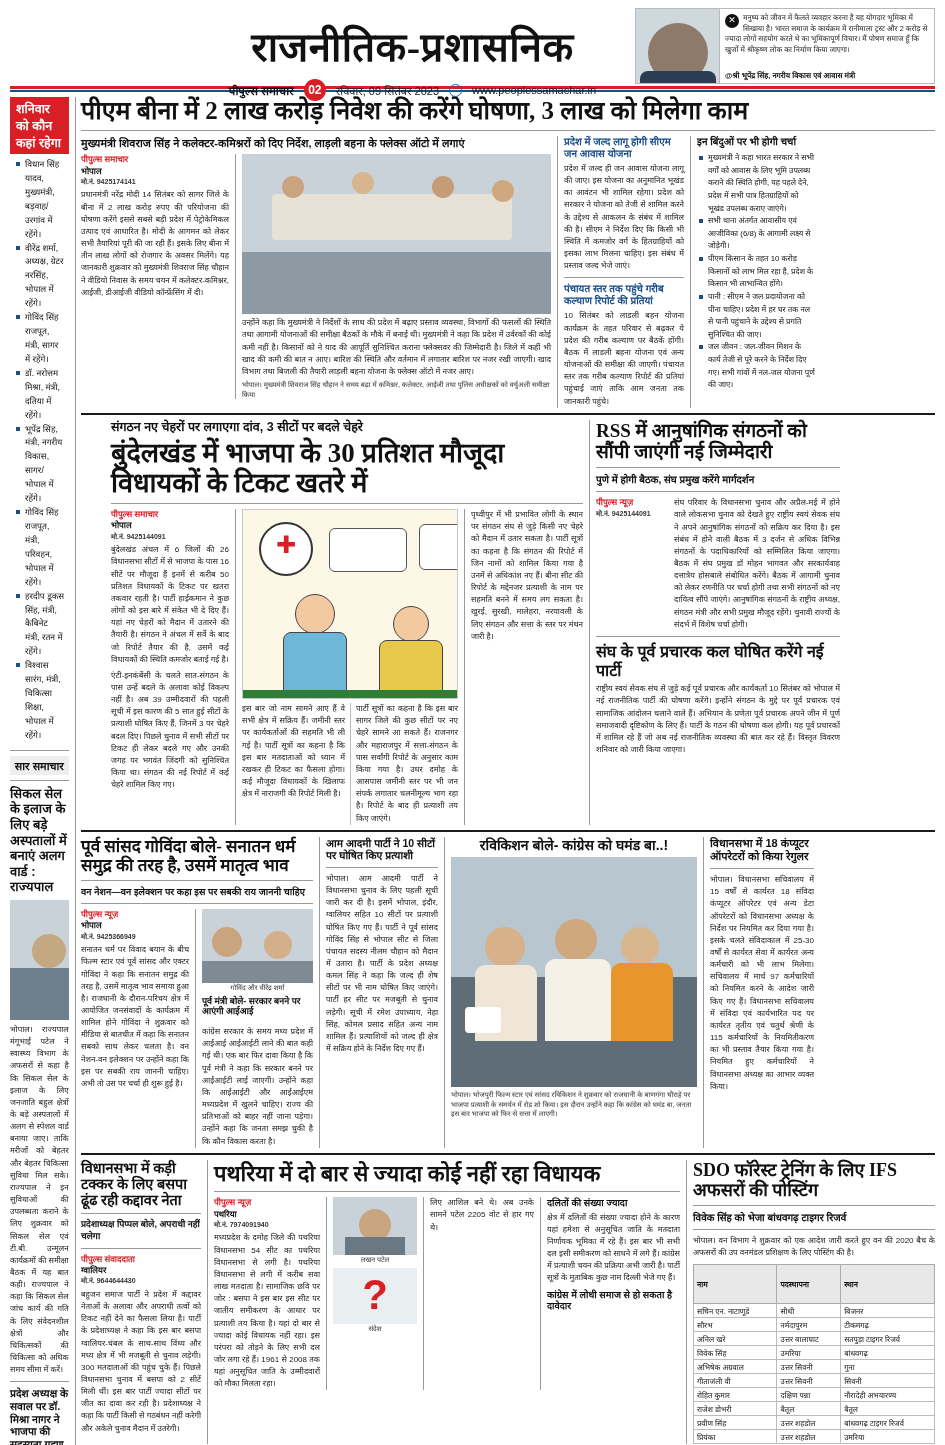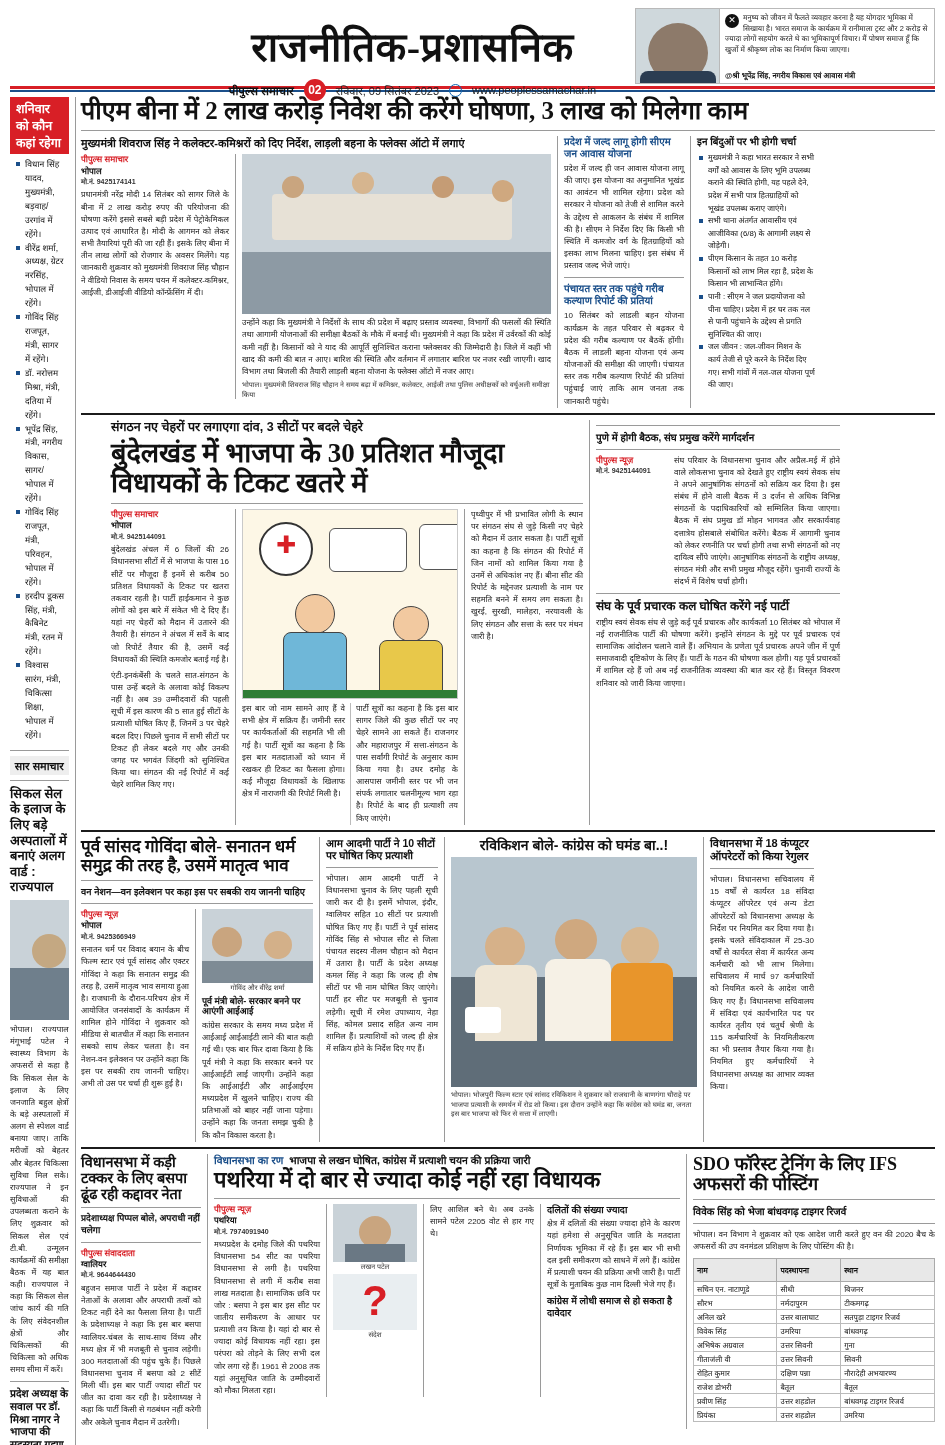--- a/index.html
+++ b/index.html
@@ -60,21 +60,21 @@
   .photo { background:#c9d2d8; position:relative; overflow:hidden; }
   .photo.dark { background:#9aa7b0; }
 
   
   .row { display:flex; }
   .sep-v { width:1px; background:#9a9a9a; margin:0 6px; }
   .hr { height:1px; background:#9a9a9a; margin:5px 0; }
   .hr2 { height:2px; background:#1b1b1b; margin:5px 0; }
 
   .tbl { width:100%; border-collapse:collapse; font-size:7.6px; }
-  .tbl th { background:#e8e8e8; border:1px solid #aaa; padding:6px 3px; text-align:left; font-weight:bold;}
+  .tbl th { background:#e8e8e8; border:1px solid #aaa; padding:14px 3px; text-align:left; font-weight:bold;}
   .tbl td { border:1px solid #bbb; padding:1.5px 3px; }
   .center{text-align:center;}
 
   
   .cartoon { background:#fdf7e6; border:1px solid #c9c9c9; position:relative; overflow:hidden;}
 </style>
 </head>
 <body>
 
 <div class="page">
@@ -239,32 +239,33 @@
               </div>
             </div>
             <div class="sep-v"></div>
             <div style="width:112px;" class="body-t">पृथ्वीपुर में भी प्रभावित लोगी के स्थान पर संगठन संघ से जुड़े किसी नए चेहरे को मैदान में उतार सकता है। पार्टी सूत्रों का कहना है कि संगठन की रिपोर्ट में जिन नामों को शामिल किया गया है उनमें से अधिकांश नए हैं। बीना सीट की रिपोर्ट के मद्देनजर प्रत्याशी के नाम पर सहमति बनने में समय लग सकता है। खुरई, सुरखी, मालेहरा, नरयावली के लिए संगठन और सत्ता के स्तर पर मंथन जारी है।</div>
           </div>
         </div>
 
         <div class="sep-v"></div>
 
         <div style="width:244px;">
+          <div class="hd-lg" style="font-size:19px;">RSS में आनुषांगिक संगठनों को सौंपी जाएंगी नई जिम्मेदारी</div>
           <div class="hr"></div>
           <div class="sub-k" style="font-size:10px;">पुणे में होगी बैठक, संघ प्रमुख करेंगे मार्गदर्शन</div>
           <div class="hr"></div>
           <div class="row">
             <div style="width:78px;">
               <div class="byline"><span class="ps">पीपुल्स न्यूज़</span></div>
               <div class="cap" style="font-weight:bold;">मो.नं. 9425144091</div>
             </div>
             <div style="flex:1;" class="body-t">संघ परिवार के विधानसभा चुनाव और अप्रैल-मई में होने वाले लोकसभा चुनाव को देखते हुए राष्ट्रीय स्वयं सेवक संघ ने अपने आनुषांगिक संगठनों को सक्रिय कर दिया है। इस संबंध में होने वाली बैठक में 3 दर्जन से अधिक विभिन्न संगठनों के पदाधिकारियों को सम्मिलित किया जाएगा। बैठक में संघ प्रमुख डॉ मोहन भागवत और सरकार्यवाह दत्तात्रेय होसबाले संबोधित करेंगे। बैठक में आगामी चुनाव को लेकर रणनीति पर चर्चा होगी तथा सभी संगठनों को नए दायित्व सौंपे जाएंगे। आनुषांगिक संगठनों के राष्ट्रीय अध्यक्ष, संगठन मंत्री और सभी प्रमुख मौजूद रहेंगे। चुनावी राज्यों के संदर्भ में विशेष चर्चा होगी।</div>
           </div>
           <div class="hr"></div>
-          <div class="hd-k" style="font-size:12px;">संघ के पूर्व प्रचारक कल घोषित करेंगे नई पार्टी</div>
+          <div class="hd-k" style="font-size:16px;">संघ के पूर्व प्रचारक कल घोषित करेंगे नई पार्टी</div>
           <div class="body-t" style="margin-top:3px;">राष्ट्रीय स्वयं सेवक संघ से जुड़े कई पूर्व प्रचारक और कार्यकर्ता 10 सितंबर को भोपाल में नई राजनीतिक पार्टी की घोषणा करेंगे। इन्होंने संगठन के मुद्दे पर पूर्व प्रचारक एवं सामाजिक आंदोलन चलाने वाले हैं। अभियान के प्रणेता पूर्व प्रचारक अपने जीन में पूर्ण समाजवादी दृष्टिकोण के लिए हैं। पार्टी के गठन की घोषणा कल होगी। यह पूर्व प्रचारकों में शामिल रहे हैं जो अब नई राजनीतिक व्यवस्था की बात कर रहे हैं। विस्तृत विवरण शनिवार को जारी किया जाएगा।</div>
         </div>
       </div>
 
       <div class="hr2"></div>
 
       <div class="row">
 
         <div style="width:232px;">
           <div class="hd-lg" style="font-size:17px;">पूर्व सांसद गोविंदा बोले- सनातन धर्म समुद्र की तरह है, उसमें मातृत्व भाव</div>
@@ -279,21 +280,21 @@
             </div>
             <div class="sep-v"></div>
             <div style="flex:1;">
               <div class="photo" style="height:74px;">
                 <div style="position:absolute;left:10px;top:18px;width:30px;height:30px;border-radius:50%;background:#c9a57f;"></div>
                 <div style="position:absolute;left:62px;top:22px;width:28px;height:28px;border-radius:50%;background:#d3b089;"></div>
                 <div style="position:absolute;left:0;bottom:0;width:100%;height:22px;background:#7e8b95;"></div>
               </div>
               <div class="cap center">गोविंद और वीरेंद्र शर्मा</div>
               <div class="hd-k" style="font-size:9px;margin-top:3px;">पूर्व मंत्री बोले- सरकार बनने पर आएंगी आईआई</div>
-              <div class="body-t" style="margin-top:3px;">कांग्रेस सरकार के समय मध्य प्रदेश में आईआई आईआईटी लाने की बात कही गई थी। एक बार फिर दावा किया है कि पूर्व मंत्री ने कहा कि सरकार बनने पर आईआईटी लाई जाएगी। उन्होंने कहा कि आईआईटी और आईआईएम मध्यप्रदेश में खुलने चाहिए। राज्य की प्रतिभाओं को बाहर नहीं जाना पड़ेगा। उन्होंने कहा कि जनता समझ चुकी है कि कौन विकास करता है।</div>
+              <div class="body-t" style="margin-top:9px;">कांग्रेस सरकार के समय मध्य प्रदेश में आईआई आईआईटी लाने की बात कही गई थी। एक बार फिर दावा किया है कि पूर्व मंत्री ने कहा कि सरकार बनने पर आईआईटी लाई जाएगी। उन्होंने कहा कि आईआईटी और आईआईएम मध्यप्रदेश में खुलने चाहिए। राज्य की प्रतिभाओं को बाहर नहीं जाना पड़ेगा। उन्होंने कहा कि जनता समझ चुकी है कि कौन विकास करता है।</div>
             </div>
           </div>
         </div>
 
         <div class="sep-v"></div>
 
         <div style="width:112px;">
           <div class="hd-k" style="font-size:10.5px;">आम आदमी पार्टी ने 10 सीटों पर घोषित किए प्रत्याशी</div>
           <div class="hr"></div>
           <div class="body-t">भोपाल। आम आदमी पार्टी ने विधानसभा चुनाव के लिए पहली सूची जारी कर दी है। इसमें भोपाल, इंदौर, ग्वालियर सहित 10 सीटों पर प्रत्याशी घोषित किए गए हैं। पार्टी ने पूर्व सांसद गोविंद सिंह से भोपाल सीट से जिला पंचायत सदस्य नीलम चौहान को मैदान में उतारा है। पार्टी के प्रदेश अध्यक्ष कमल सिंह ने कहा कि जल्द ही शेष सीटों पर भी नाम घोषित किए जाएंगे। पार्टी हर सीट पर मजबूती से चुनाव लड़ेगी। सूची में रमेश उपाध्याय, नेहा सिंह, कोमल प्रसाद सहित अन्य नाम शामिल हैं। प्रत्याशियों को जल्द ही क्षेत्र में सक्रिय होने के निर्देश दिए गए हैं।</div>
@@ -336,24 +337,20 @@
           <div class="sub-k" style="font-size:9px;">प्रदेशाध्यक्ष पिप्पल बोले, अपराधी नहीं चलेगा</div>
           <div class="hr"></div>
           <div class="byline"><span class="ps">पीपुल्स संवाददाता</span><br><span>ग्वालियर</span></div>
           <div class="cap" style="font-weight:bold;">मो.नं. 9644644430</div>
           <div class="body-t" style="margin-top:3px;">बहुजन समाज पार्टी ने प्रदेश में कद्दावर नेताओं के अलावा और अपराधी तत्वों को टिकट नहीं देने का फैसला लिया है। पार्टी के प्रदेशाध्यक्ष ने कहा कि इस बार बसपा ग्वालियर-चंबल के साथ-साथ विंध्य और मध्य क्षेत्र में भी मजबूती से चुनाव लड़ेगी। 300 मतदाताओं की पहुंच चुके हैं। पिछले विधानसभा चुनाव में बसपा को 2 सीटें मिली थीं। इस बार पार्टी ज्यादा सीटों पर जीत का दावा कर रही है। प्रदेशाध्यक्ष ने कहा कि पार्टी किसी से गठबंधन नहीं करेगी और अकेले चुनाव मैदान में उतरेगी।</div>
         </div>
 
         <div class="sep-v"></div>
 
         <div style="width:466px;">
-          <div class="row" style="align-items:center;gap:6px;">
-            <span class="hd-k" style="font-size:10.5px;color:#1b4f8a;">विधानसभा का रण</span>
-            <span class="hd-k" style="font-size:10.5px;">भाजपा से लखन घोषित, कांग्रेस में प्रत्याशी चयन की प्रक्रिया जारी</span>
-          </div>
           <div class="hd-lg" style="font-size:22px;margin-top:2px;">पथरिया में दो बार से ज्यादा कोई नहीं रहा विधायक</div>
           <div class="hr"></div>
           <div class="row">
             <div style="width:106px;">
               <div class="byline"><span class="ps">पीपुल्स न्यूज़</span><br><span>पथरिया</span></div>
               <div class="cap" style="font-weight:bold;">मो.नं. 7974091940</div>
               <div class="body-t" style="margin-top:3px;">मध्यप्रदेश के दमोह जिले की पथरिया विधानसभा 54 सीट का पथरिया विधानसभा से लगी है। पथरिया विधानसभा से लगी में करीब सवा लाख मतदाता है। सामाजिक छवि पर जोर : बसपा ने इस बार इस सीट पर जातीय समीकरण के आधार पर प्रत्याशी तय किया है। यहां दो बार से ज्यादा कोई विधायक नहीं रहा। इस परंपरा को तोड़ने के लिए सभी दल जोर लगा रहे हैं। 1961 से 2008 तक यहां अनुसूचित जाति के उम्मीदवारों को मौका मिलता रहा।</div>
             </div>
             <div class="sep-v"></div>
             <div style="width:84px;">

